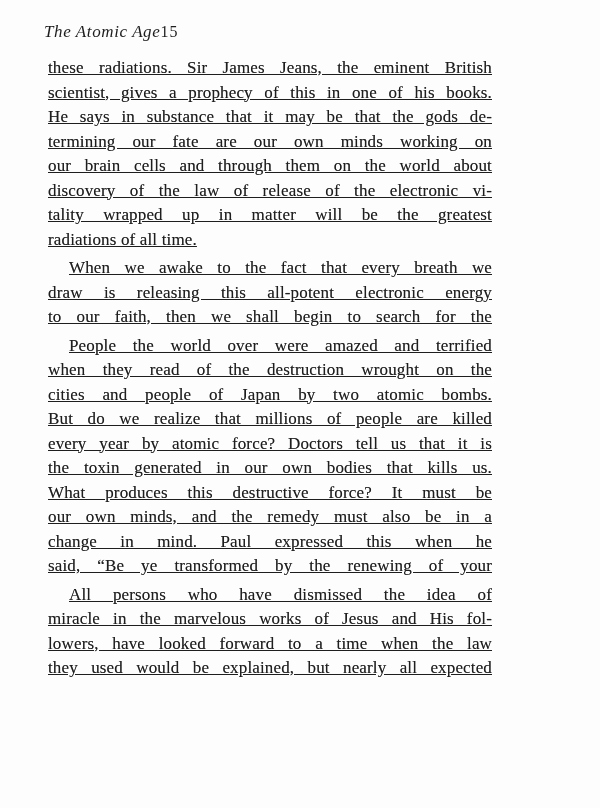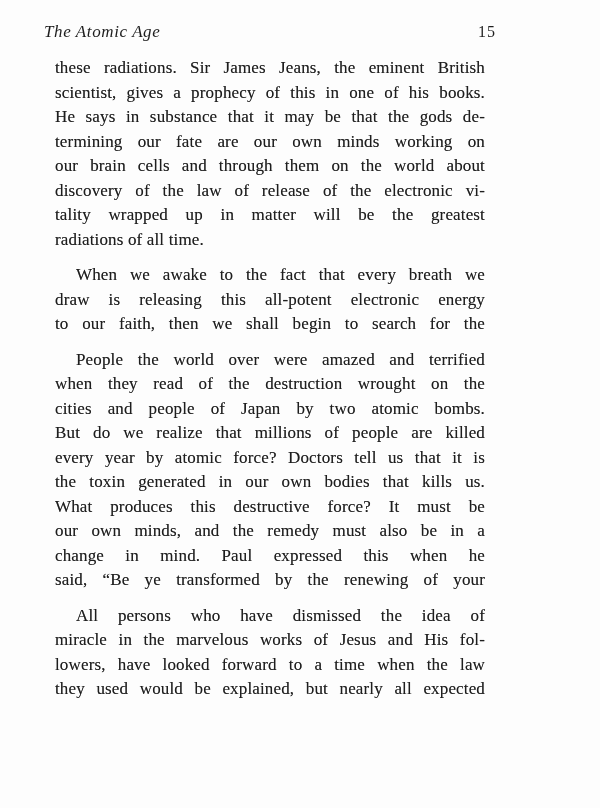--- a/index.html
+++ b/index.html
@@ -17,41 +17,41 @@
     height: 808px;
   }
   .content {
     position: absolute;
     left: 44px;
     top: 22px;
     width: 452px;
   }
   .header {
     display: flex;
-    justify-content: space-between;
+    justify-content: flex-start;
     align-items: baseline;
     margin-bottom: 12px;
     height: 22px;
   }
   .running-title {
     font-style: italic;
     font-size: 17px;
     letter-spacing: 0.6px;
   }
   .page-number {
     font-size: 16px;
     letter-spacing: 1px;
   }
   .body-text {
     font-size: 17px;
     line-height: 24.5px;
     letter-spacing: 0.15px;
     text-shadow: 0 0 0.4px rgba(0,0,0,0.45);
   }
-  .paragraph { margin: 11px; }
+  .paragraph { margin: 4px; text-decoration: underline; }
   .line {
     height: 24.5px;
     overflow: hidden;
     text-align: justify;
     text-align-last: justify;
   }
   .line.no-just {
     text-align-last: left;
   }
   .line.indent {

